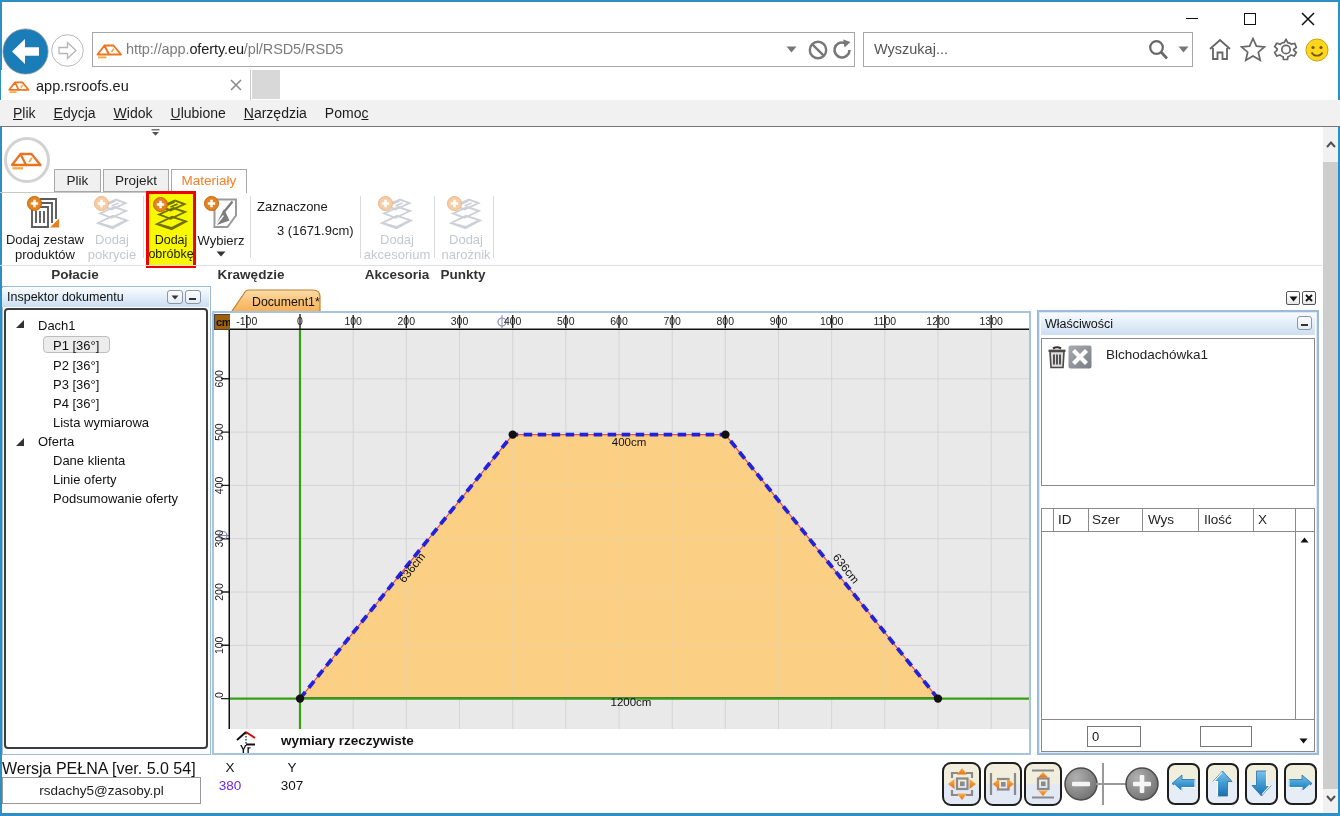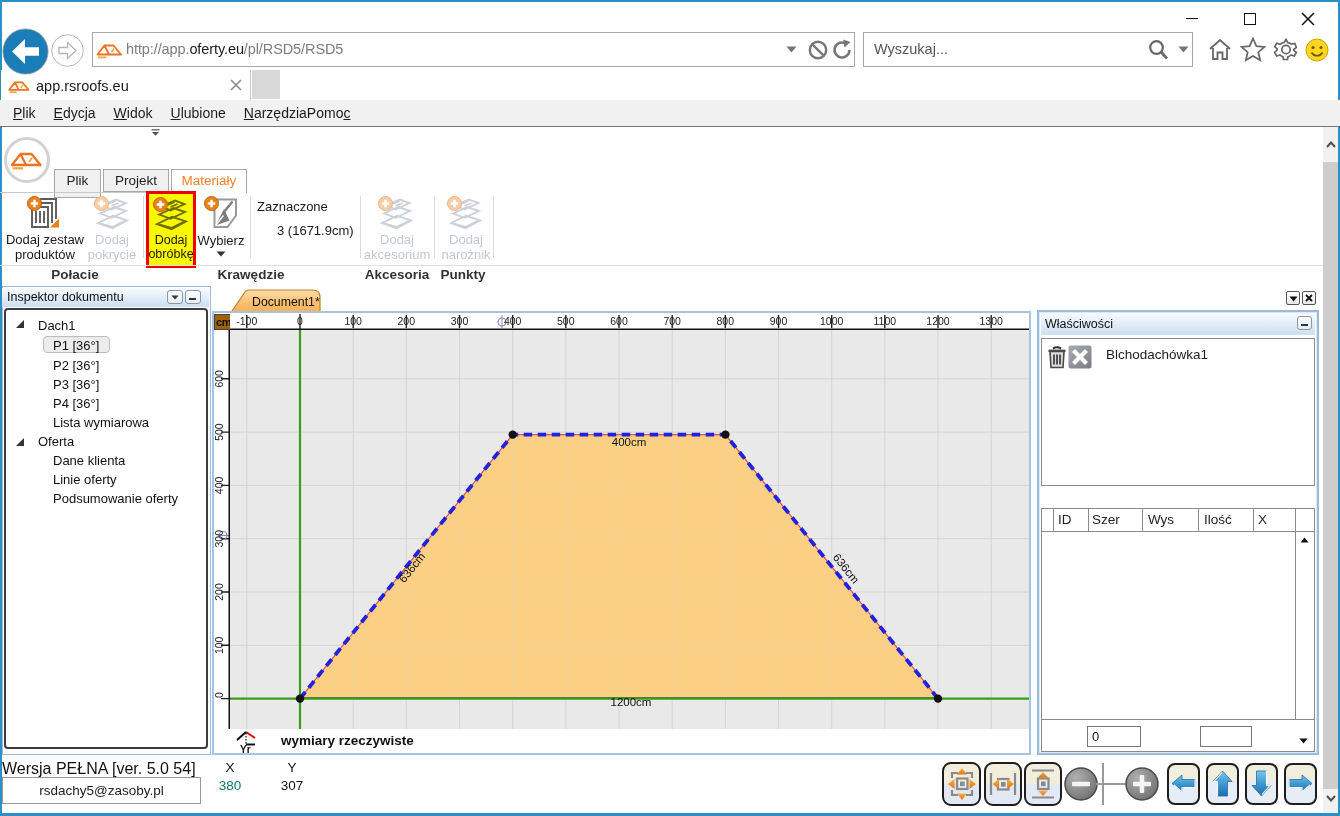--- a/index.html
+++ b/index.html
@@ -89,39 +89,39 @@
  <path d="M2,15.4 L10.5,15.4" stroke="#f5a843" stroke-width="2.1"></path>
 </svg>
 <div class="abs" style="left:36px;top:78px;font-size:14.5px;color:#1b1b1b;">app.rsroofs.eu</div>
 <svg class="abs" style="left:230px;top:79px;" width="12" height="12" viewBox="0 0 12 12">
     <path d="M1,1 L11,11 M11,1 L1,11" stroke="#8b8b8b" stroke-width="1.6"></path>
   </svg>
 <div class="abs" style="left:252px;top:70px;width:28px;height:29px;background:#d8d8d8;"></div>
 
 <div class="abs" style="left:0;top:100px;width:1340px;height:27px;background:#f1f1f1;border-bottom:1px solid #767676;"></div>
 <div class="abs" style="left:13px;top:105px;font-size:14px;color:#1c1c1c;">
- <span style="margin-right:18px;"><u>P</u>lik</span><span style="margin-right:18px;"><u>E</u>dycja</span><span style="margin-right:18px;"><u>W</u>idok</span><span style="margin-right:18px;"><u>U</u>lubione</span><span style=""><u>N</u>arzędzia</span><span>Pomo<u>c</u></span>
+ <span style="margin-right:18px;"><u>P</u>lik</span><span style="margin-right:18px;"><u>E</u>dycja</span><span style="margin-right:18px;"><u>W</u>idok</span><span style="margin-right:18px;"><u>U</u>lubione</span><span style="margin-right:18px;"><u>N</u>arzędzia</span><span>Pomo<u>c</u></span>
 </div>
 
 <svg class="abs" style="left:151px;top:129px;" width="9" height="7" viewBox="0 0 9 7">
     <path d="M0.5,0.8 L8.5,0.8" stroke="#555" stroke-width="1.2"></path>
     <path d="M1,3 L8,3 L4.5,6.8 Z" fill="#555"></path>
   </svg>
 <svg class="abs" style="left:3px;top:136px;" width="48" height="48" viewBox="0 0 48 48">
  <circle cx="24" cy="24" r="21.5" fill="#fff" stroke="#d2d2d2" stroke-width="3"></circle>
  <g transform="translate(7,13.5)">
  <g fill="none" stroke="#e87422" stroke-width="2.3" stroke-linejoin="round">
   <path d="M2,15.5 L10.5,4.5 L16,15.5 Z"></path>
   <path d="M10.5,4.5 L21.5,4.5 L30.5,15.5 L16,15.5"></path>
  </g>
  <path d="M19,12.5 L22,8.2" stroke="#f5a843" stroke-width="1.9"></path>
  <path d="M2.5,18.8 L13,18.8" stroke="#f5a843" stroke-width="2.3"></path>
  </g>
 </svg>
-<div class="abs" style="left:54px;top:169px;width:47px;height:29px;background:#f0f0f0;border:1px solid #a8a8a8;font-size:13.5px;color:#222;text-align:center;line-height:22px;">Plik</div>
+<div class="abs" style="left:54px;top:169px;width:47px;height:23px;background:#f0f0f0;border:1px solid #a8a8a8;font-size:13.5px;color:#222;text-align:center;line-height:22px;">Plik</div>
 <div class="abs" style="left:103px;top:169px;width:66px;height:23px;background:#f0f0f0;border:1px solid #a8a8a8;font-size:13.5px;color:#222;text-align:center;line-height:22px;">Projekt</div>
 <div class="abs" style="left:171px;top:169px;width:76px;height:24px;background:#fff;border:1px solid #a8a8a8;border-bottom:none;font-size:13.5px;color:#f57f25;text-align:center;line-height:22px;">Materiały</div>
 <div class="abs" style="left:0px;top:192px;width:246px;height:1px;background:#c9c9c9;"></div>
 <div class="abs" style="left:171px;top:192px;width:75px;height:1px;background:#fff;"></div>
 
 <svg class="abs" style="left:26px;top:195px;" width="40" height="38" viewBox="0 0 40 38">
  <g fill="none" stroke="#5c5c5c" stroke-width="1.9">
   <path d="M14,4 L30,4 L30,24"></path>
   <path d="M10,8 L26,8 L26,28"></path>
   <path d="M6,12 L22,12 L22,32 L6,32 Z"></path>
@@ -384,21 +384,21 @@
 <div class="abs" style="left:1041px;top:719px;width:274px;height:1px;background:#8a8a8a;"></div>
 <div class="abs" style="left:1087px;top:726px;width:54px;height:21px;background:#fff;border:1px solid #777;font-size:13px;color:#111;padding:2px 0 0 4px;">0</div>
 <div class="abs" style="left:1200px;top:726px;width:52px;height:21px;background:#fff;border:1px solid #777;"></div>
 <svg class="abs" style="left:1299px;top:738px;" width="9" height="6" viewBox="0 0 9 6">
     <path d="M0.5,0.5 L8.5,0.5 L4.5,5.5 Z" fill="#111"></path>
   </svg>
 
 <div class="abs" style="left:2px;top:760px;font-size:16px;color:#111;">Wersja PEŁNA [ver. 5.0 54]</div>
 <div class="abs" style="left:2px;top:777px;width:199px;height:27px;background:#fff;border:1px solid #999;font-size:13.5px;color:#222;text-align:center;line-height:26px;">rsdachy5@zasoby.pl</div>
 <div class="abs" style="left:218px;top:760px;width:24px;font-size:13.5px;color:#111;text-align:center;">X</div>
-<div class="abs" style="left:218px;top:778px;width:24px;font-size:13.5px;color:#0f766e;text-align:center;">380</div>
+<div class="abs" style="left:218px;top:778px;width:24px;font-size:13.5px;color:#6d28d9;text-align:center;">380</div>
 <div class="abs" style="left:280px;top:760px;width:24px;font-size:13.5px;color:#111;text-align:center;">Y</div>
 <div class="abs" style="left:280px;top:778px;width:24px;font-size:13.5px;color:#111;text-align:center;">307</div>
 
 <div class="abs" style="left:942px;top:762px;width:39px;height:44px;background:linear-gradient(#f1eedd 48%,#e2e8f4 52%);border:2.5px solid #1e1e1e;border-radius:9px;"></div>
 <svg class="abs" style="left:947px;top:767px;" width="30" height="34" viewBox="0 0 30 34">
  <defs>
       <linearGradient id="org" x1="0" y1="0" x2="0" y2="1">
         <stop offset="0" stop-color="#f6b050"></stop>
         <stop offset="1" stop-color="#e8700f"></stop>
       </linearGradient>

